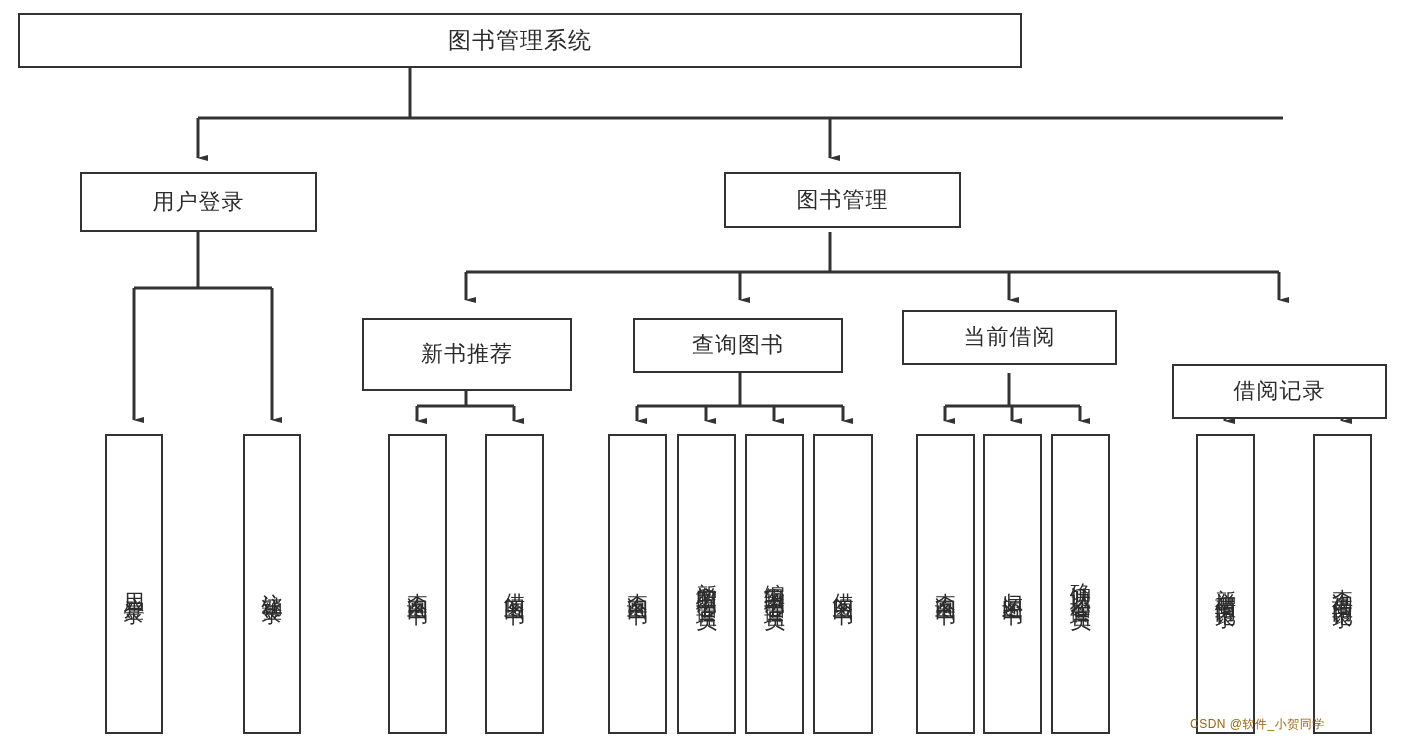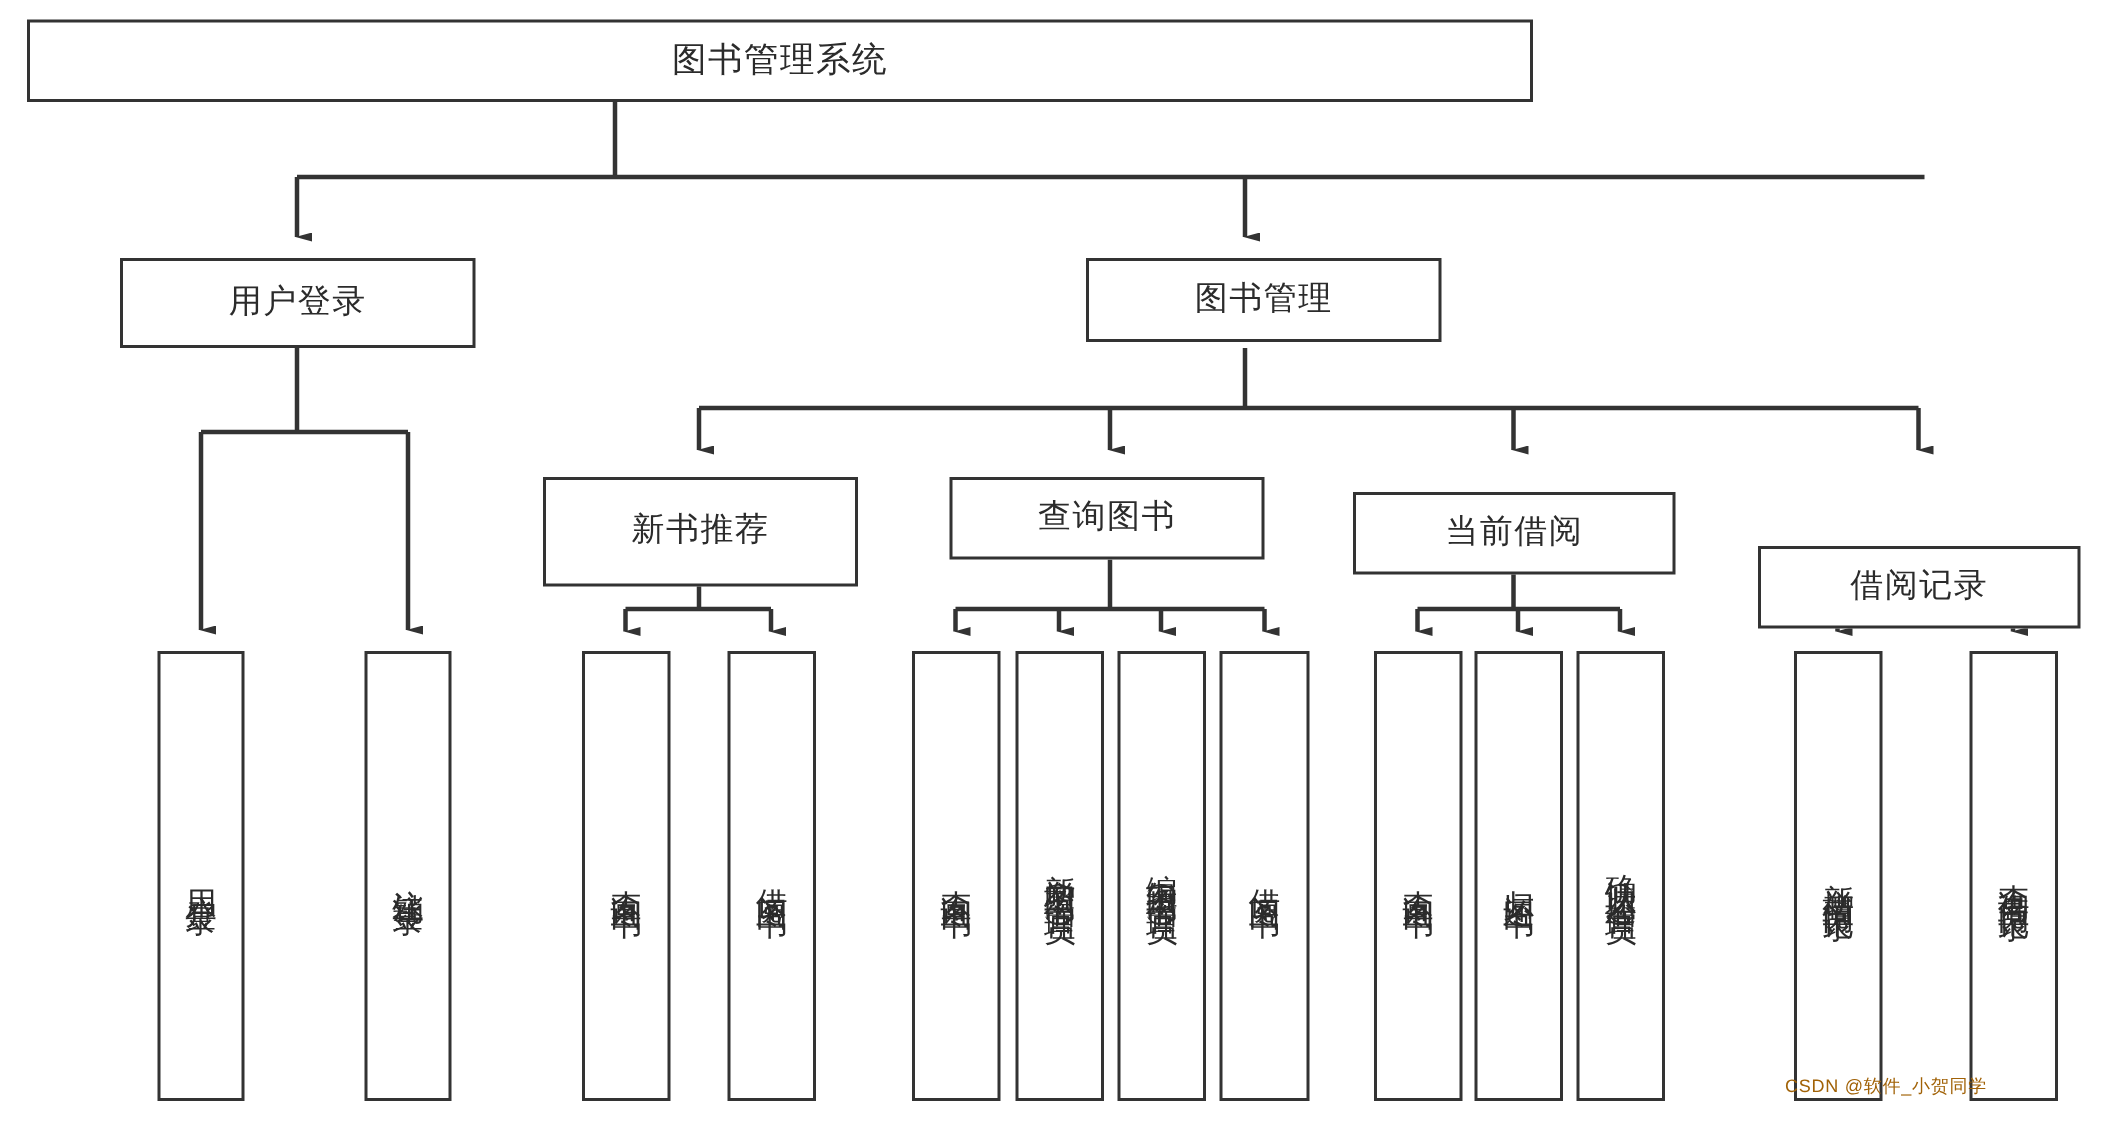--- a/index.html
+++ b/index.html
@@ -125,21 +125,21 @@
   <div class="node horiz" style="left:712px; top:172px; width:237px; height:56px;margin-left:12px;">
     <span>图书管理</span>
   </div>
 
   <div class="node horiz" style="left:362px; top:318px; width:210px; height:73px;">
     <span>新书推荐</span>
   </div>
   <div class="node horiz" style="left:633px; top:318px; width:210px; height:55px;">
     <span>查询图书</span>
   </div>
-  <div class="node horiz" style="left:902px; top:328px; width:215px; height:55px;">
+  <div class="node horiz" style="left:902px; top:310px; width:215px; height:55px;">
     <span>当前借阅</span>
   </div>
   <div class="node horiz" style="left:1172px; top:318px; width:215px; height:55px;margin-top:46px;">
     <span>借阅记录</span>
   </div>
 
   <div class="node vert" style="left:105px; top:434px; width:58px; height:300px;">
     <span>用户登录</span>
   </div>
   <div class="node vert" style="left:243px; top:434px; width:58px; height:300px;">

